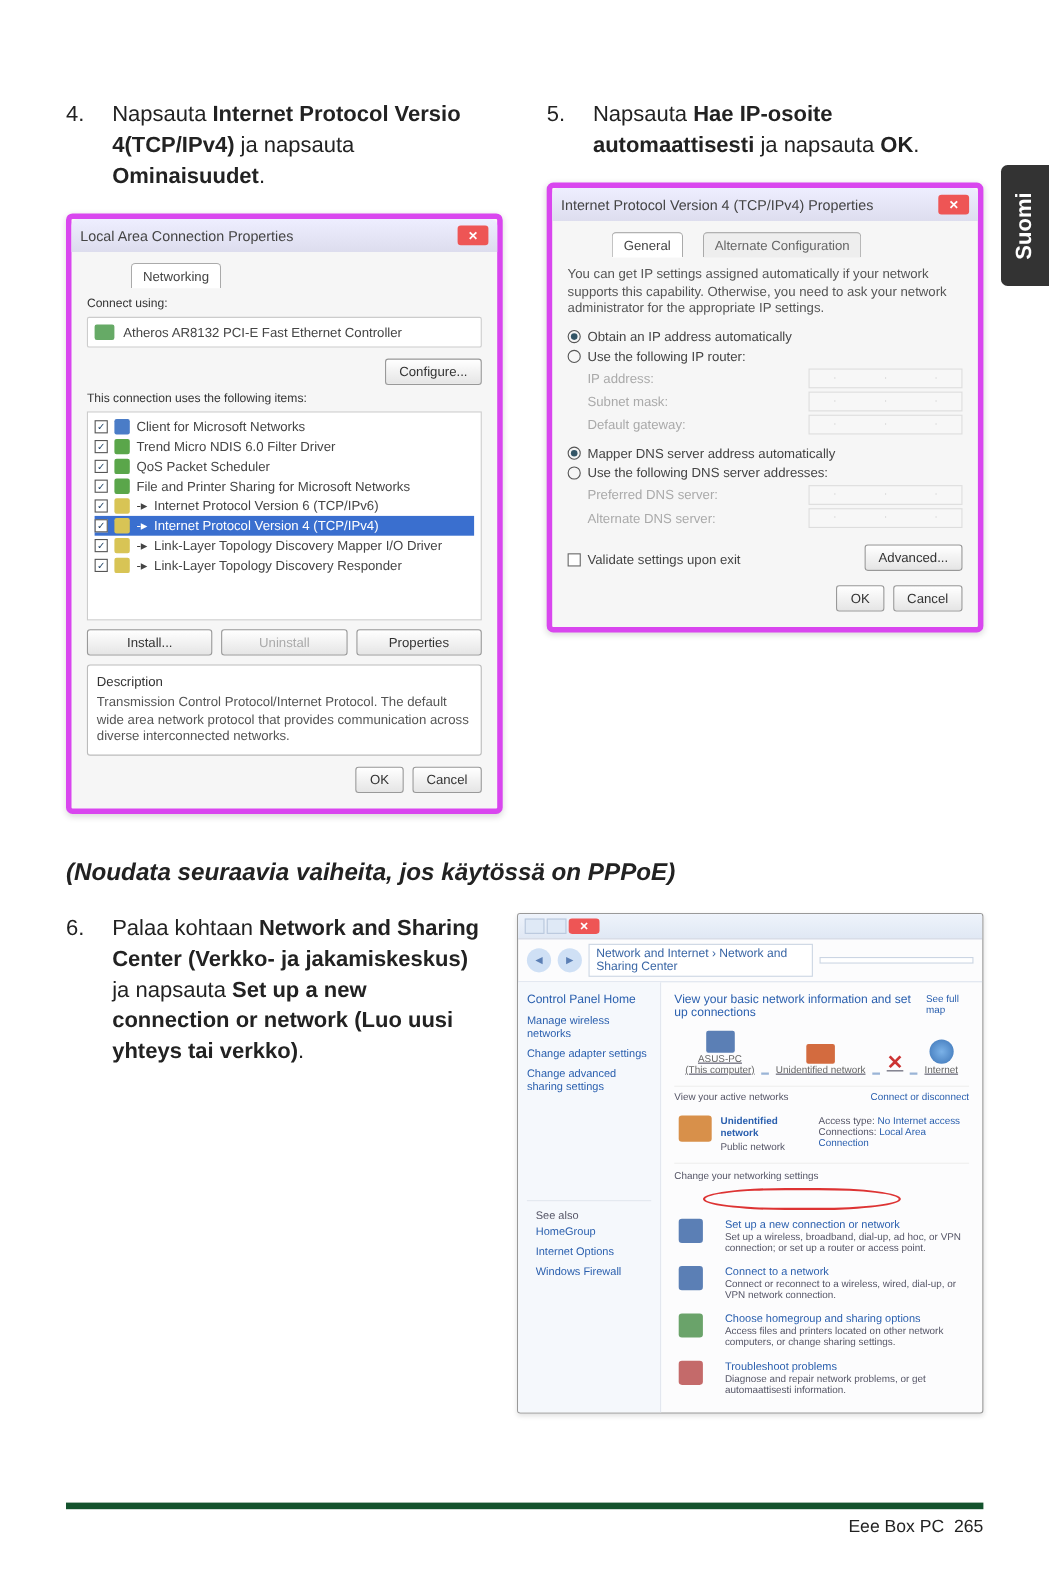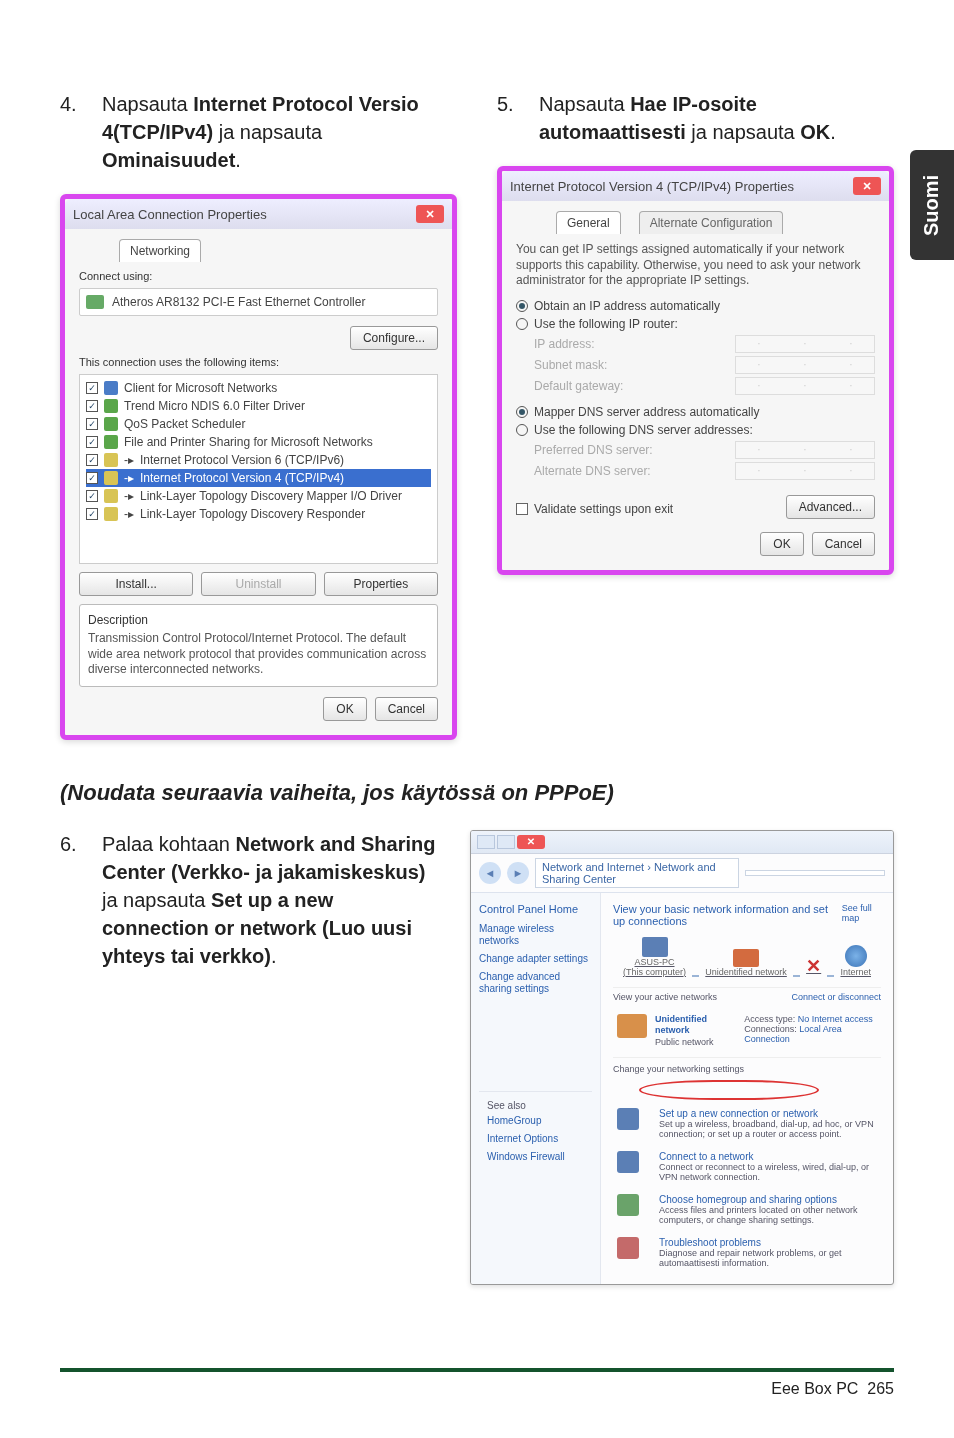--- a/index.html
+++ b/index.html
@@ -191,21 +191,21 @@
   .opt-row .oic.g { background:#6aa36a; }
   .opt-row .oic.r { background:#c46a6a; }
   .opt-row .ot { font-size:9px; color:#556; }
   .opt-row .ot .tl { color:#2a5fae; font-size:10px; display:block; }
   .cp-side-bottom {
     border-top:1px solid #e3e7ef; padding:8px; font-size:10px; color:#2a5fae;
   }
 
   .footer {
     position:absolute; bottom:40px; left:60px; right:60px;
-    border-top:4px solid #14532d; padding-top:8px; text-align:right;
+    border-top:6px solid #14532d; padding-top:8px; text-align:right;
     font-size:16px; color:#222;
   }
 </style>
 </head>
 <body>
 
 <div class="page-tab">
   <span>Suomi</span>
 </div>
 

